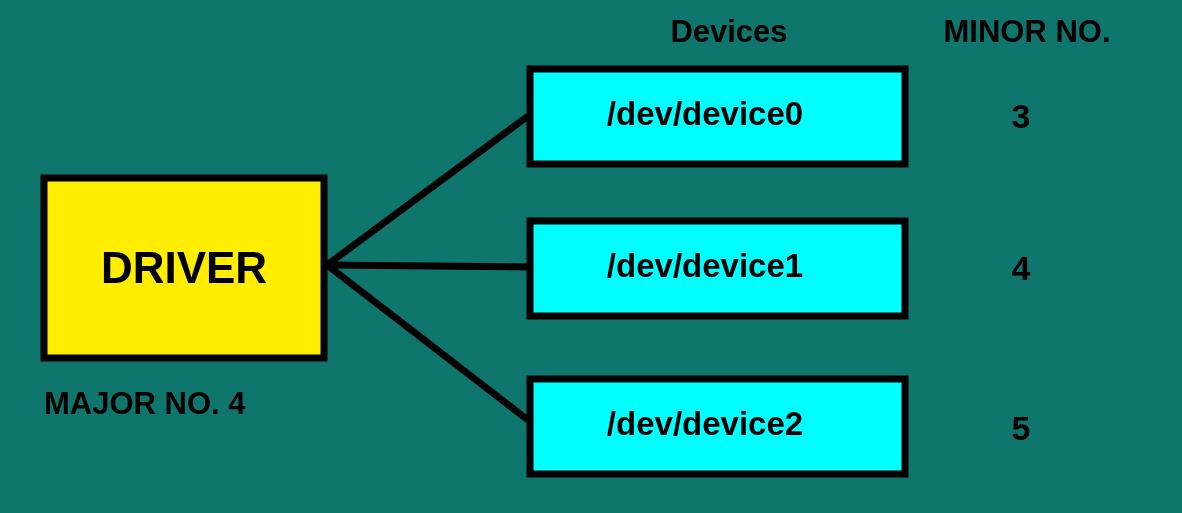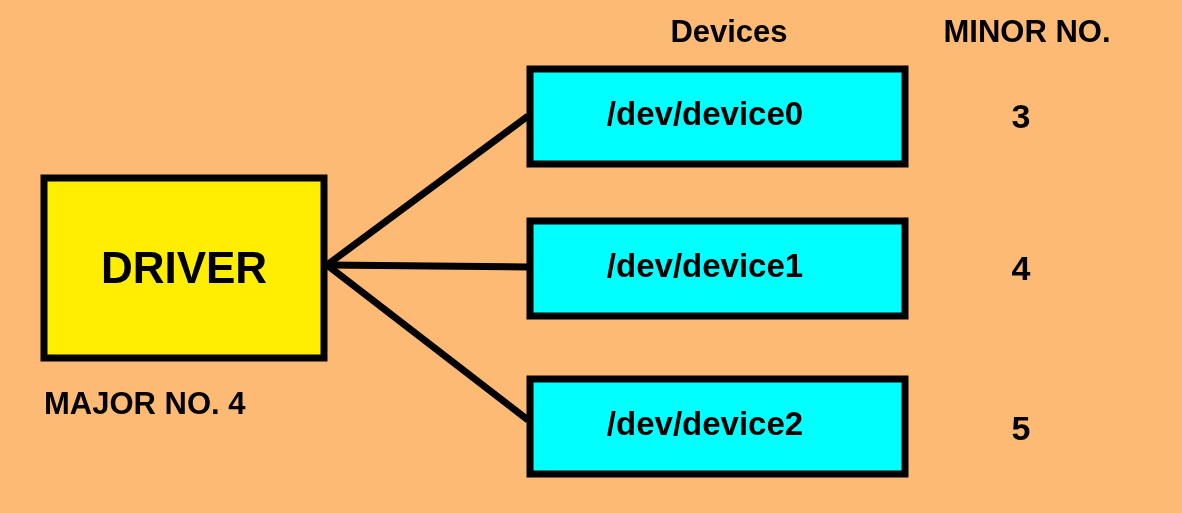--- a/index.html
+++ b/index.html
@@ -10,21 +10,21 @@
   body {
     width: 1182px;
     height: 513px;
     font-family: "Liberation Sans", sans-serif;
     overflow: hidden;
   }
   #diagram-root {
     position: relative;
     width: 1182px;
     height: 513px;
-    background: #fdba74;
+    background: #0f766e;
   }
   svg.diagram-canvas {
     position: absolute;
     top: 0;
     left: 0;
     width: 1182px;
     height: 513px;
     display: block;
   }
   .col-header {

